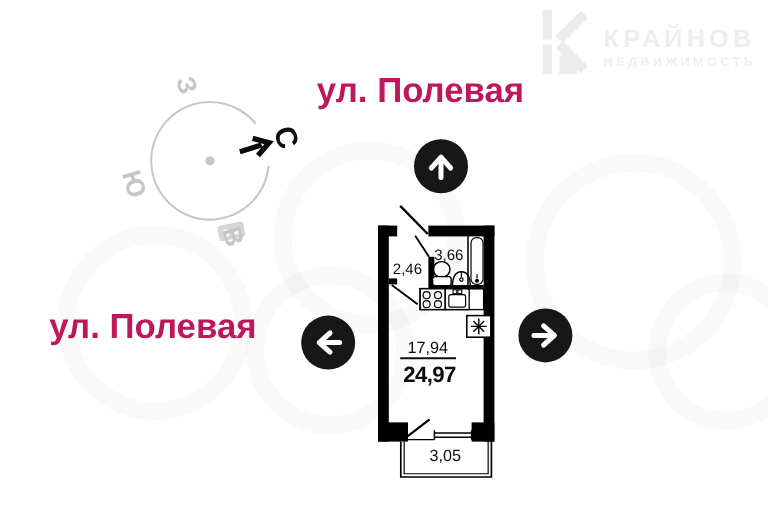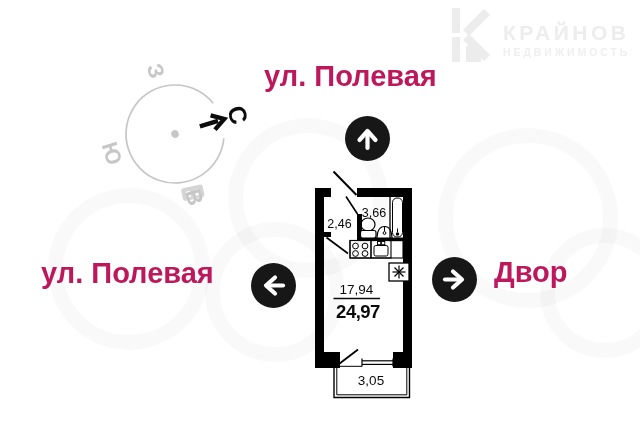--- a/index.html
+++ b/index.html
@@ -96,21 +96,20 @@
       <polyline points="14.5,24 22.5,15 30.5,24" fill="none" stroke="#ffffff" stroke-width="4.2" stroke-linecap="round" stroke-linejoin="round"></polyline>
     </svg>
   </div>
 
   <div class="dir" style="left:432px;top:257px;">
     <svg class="rot-right" width="45" height="45" viewBox="0 0 45 45">
       <line x1="22.5" y1="32" x2="22.5" y2="17" stroke="#ffffff" stroke-width="4.2" stroke-linecap="round"></line>
       <polyline points="14.5,24 22.5,15 30.5,24" fill="none" stroke="#ffffff" stroke-width="4.2" stroke-linecap="round" stroke-linejoin="round"></polyline>
     </svg>
   </div>
-  <div class="street" style="left:494px;top:258px;">Двор</div>
 
   <svg class="abs" style="left:313px;top:168px;" width="102" height="233" viewBox="0 0 102 233" font-family="Liberation Sans, sans-serif">
 
     <g fill="#000000">
       <rect x="2" y="20" width="9" height="180"></rect>
       <rect x="90" y="20" width="9" height="180"></rect>
       <rect x="2" y="20" width="16" height="9"></rect>
       <rect x="44" y="20" width="55" height="9"></rect>
       <rect x="2" y="184" width="25" height="16"></rect>
       <rect x="80" y="184" width="19" height="16"></rect>

